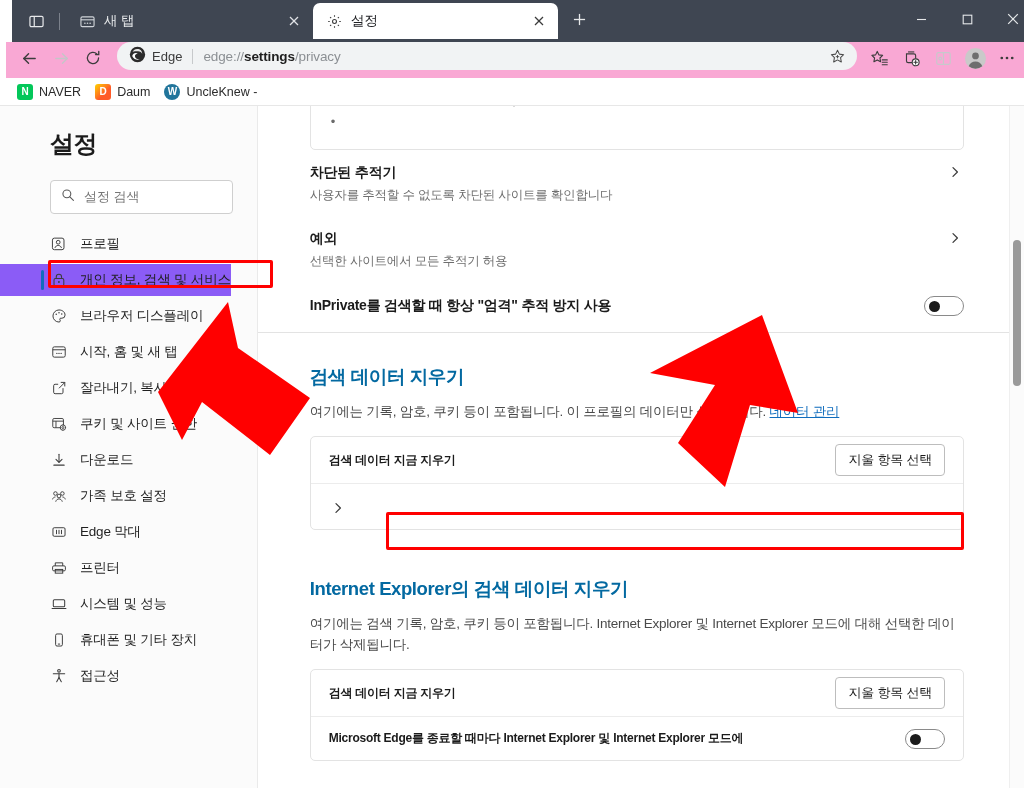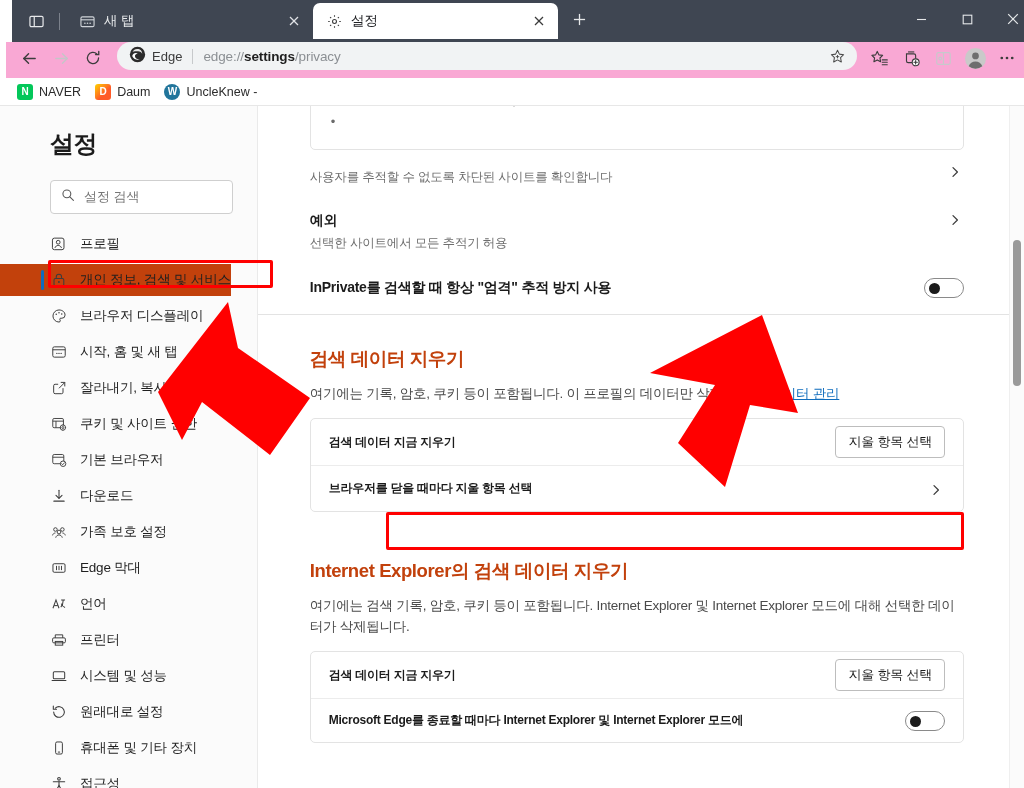--- a/index.html
+++ b/index.html
@@ -105,21 +105,21 @@
     display: flex; align-items: center; padding: 16px 10px; gap: 9px;
   }
   .search-ph { font-size: 13px; color: #767676; }
   .navlist { margin-top: 14px; }
   .navitem {
     height: 32px; display: flex; align-items: center; gap: 12px;
     padding-left: 50px; cursor: pointer; position: relative; margin-bottom: 4px;
   }
   .navitem .ni-label { font-size: 13.5px; color: #1f1f1f; white-space: nowrap; letter-spacing: -0.2px; }
   .navitem .ni-ico { width: 18px; height: 18px; flex:0 0 18px; display:flex; align-items:center; justify-content:center; }
-  .navitem.selected { background: #c2410c; margin-right: 26px; border-radius: 0; }
+  .navitem.selected { background: #8b5cf6; margin-right: 26px; border-radius: 0; }
   .navitem.selected::before {
     content: ""; position: absolute; left: 41px; top: 6px; width: 3px; height: 20px;
     background: #0f6cbd; border-radius: 2px;
   }
 
   
   .content { flex: 1 1 auto; height: 682px; background: #ffffff; position: relative; overflow: hidden; padding-left: 52px; padding-right: 60px; }
 
   .card {
     border: 1px solid #e3e3e3; border-radius: 5px; background: #fff;
@@ -143,21 +143,21 @@
   .rt-label { flex: 1 1 auto; font-size: 14px; font-weight: 700; color: #1b1b1b; letter-spacing: -0.25px; }
   .toggle {
     width: 40px; height: 20px; border-radius: 10px; border: 1px solid #8a8a8a;
     background: #ffffff; position: relative; cursor: pointer; flex: 0 0 40px;
   }
   .toggle .knob {
     position: absolute; left: 4px; top: 4px; width: 11px; height: 11px;
     border-radius: 50%; background: #1b1b1b;
   }
 
-  .sec-title { font-size: 18.5px; font-weight: 700; color: #c2410c; letter-spacing: -0.4px; }
+  .sec-title { font-size: 18.5px; font-weight: 700; color: #0369a1; letter-spacing: -0.4px; }
   .sec-desc { font-size: 13.5px; color: #4a4a4a; margin-top: 12px; line-height: 21px; letter-spacing: -0.25px; }
   .sec-desc a { color: #0f6cbd; text-decoration: underline; cursor: pointer; }
 
   .list-card { border: 1px solid #e3e3e3; border-radius: 5px; overflow: visible; margin-top: 14px; }
   .lc-row { display: flex; align-items: center; padding: 0 18px; height: 46px; }
   .lc-row + .lc-row { border-top: 1px solid #ececec; }
   .lc-label { flex: 1 1 auto; font-size: 12px; font-weight: 700; color: #1b1b1b; letter-spacing: -0.25px; }
   .btn-outline {
     border: 1px solid #bdbdbd; border-radius: 4px; background: #fff;
     font-size: 13px; color: #1b1b1b; padding: 6px 12px; cursor: pointer;
@@ -439,31 +439,20 @@
                 <line x1="2.0" y1="5.8" x2="14" y2="5.8"></line>
                 <line x1="5.6" y1="5.8" x2="5.6" y2="13.2"></line>
                 <circle cx="13.4" cy="13.0" r="3.0" fill="#fff"></circle>
                 <circle cx="13.4" cy="13.0" r="1.1"></circle>
                 <path d="M13.4 9.6v0.9M13.4 15.5v0.9M10.0 13h0.9M15.9 13h0.9"></path>
               </svg>
           </span>
           <span class="ni-label">쿠키 및 사이트 권한</span>
         </div>
 
-        <div class="navitem">
-          <span class="ni-ico">
-            <svg width="16" height="16" viewBox="0 0 18 18" fill="none" stroke="#3c3c3c" stroke-width="1.05">
-                <rect x="2.0" y="2.8" width="12.4" height="10.4" rx="1.6"></rect>
-                <line x1="2.0" y1="5.9" x2="14.4" y2="5.9"></line>
-                <circle cx="13.6" cy="13.2" r="3.1" fill="#fff"></circle>
-                <path d="M12.1 13.2l1.1 1.1 2.0-2.2" stroke-linecap="round" stroke-linejoin="round"></path>
-              </svg>
-          </span>
-          <span class="ni-label">기본 브라우저</span>
-        </div>
 
         <div class="navitem">
           <span class="ni-ico">
             <svg width="16" height="16" viewBox="0 0 18 18" fill="none" stroke="#3c3c3c" stroke-width="1.2" stroke-linecap="round" stroke-linejoin="round">
                 <path d="M9 2.6v8.8"></path>
                 <path d="M5.6 8.3L9 11.6l3.4-3.3"></path>
                 <path d="M3.2 14.8h11.6"></path>
               </svg>
           </span>
           <span class="ni-label">다운로드</span>
@@ -488,31 +477,20 @@
             <svg width="16" height="16" viewBox="0 0 18 18" fill="none" stroke="#3c3c3c" stroke-width="1.1">
                 <rect x="2.2" y="4.2" width="13.6" height="9.6" rx="1.4"></rect>
                 <line x1="6.2" y1="6.6" x2="6.2" y2="11.4"></line>
                 <line x1="9.0" y1="6.6" x2="9.0" y2="11.4"></line>
                 <line x1="11.8" y1="6.6" x2="11.8" y2="11.4"></line>
               </svg>
           </span>
           <span class="ni-label">Edge 막대</span>
         </div>
 
-        <div class="navitem">
-          <span class="ni-ico">
-            <svg width="16" height="16" viewBox="0 0 18 18" fill="none" stroke="#3c3c3c" stroke-width="1.15">
-                <path d="M2.2 13.8L5.6 4.4 9.0 13.8"></path>
-                <line x1="3.5" y1="10.8" x2="7.7" y2="10.8"></line>
-                <path d="M11.4 4.6h4.4M13.6 4.6v1.0c0 3.2-1.0 5.4-2.6 6.8"></path>
-                <path d="M11.6 8.6c0.6 2.2 2.2 3.6 4.2 4.3"></path>
-              </svg>
-          </span>
-          <span class="ni-label">언어</span>
-        </div>
 
         <div class="navitem">
           <span class="ni-ico">
             <svg width="16" height="16" viewBox="0 0 18 18" fill="none" stroke="#3c3c3c" stroke-width="1.1">
                 <path d="M4.8 6.6V3.2h8.4v3.4"></path>
                 <rect x="1.8" y="6.6" width="14.4" height="5.6" rx="1.4"></rect>
                 <rect x="4.8" y="10.6" width="8.4" height="4.2"></rect>
               </svg>
           </span>
           <span class="ni-label">프린터</span>
@@ -521,29 +499,20 @@
         <div class="navitem">
           <span class="ni-ico">
             <svg width="16" height="16" viewBox="0 0 18 18" fill="none" stroke="#3c3c3c" stroke-width="1.15">
                 <rect x="2.6" y="4.2" width="12.8" height="8.0" rx="1.2"></rect>
                 <line x1="1.2" y1="14.0" x2="16.8" y2="14.0" stroke-linecap="round"></line>
               </svg>
           </span>
           <span class="ni-label">시스템 및 성능</span>
         </div>
 
-        <div class="navitem">
-          <span class="ni-ico">
-            <svg width="16" height="16" viewBox="0 0 18 18" fill="none" stroke="#3c3c3c" stroke-width="1.2" stroke-linecap="round">
-                <path d="M3.0 9a6 6 0 1 0 1.9-4.4"></path>
-                <path d="M2.6 2.3v3.6h3.6"></path>
-              </svg>
-          </span>
-          <span class="ni-label">원래대로 설정</span>
-        </div>
 
         <div class="navitem">
           <span class="ni-ico">
             <svg width="16" height="16" viewBox="0 0 18 18" fill="none" stroke="#3c3c3c" stroke-width="1.1">
                 <rect x="5.2" y="2.2" width="7.6" height="13.6" rx="1.6"></rect>
                 <line x1="8.2" y1="13.6" x2="9.8" y2="13.6" stroke-linecap="round"></line>
               </svg>
           </span>
           <span class="ni-label">휴대폰 및 기타 장치</span>
         </div>
@@ -570,20 +539,21 @@
           <span class="bullet-dot">•</span>
           <span>사이트의 일부가 작동하지 않을 수 있습니다</span>
         </div>
         <div class="bullet-row">
           <span class="bullet-dot">•</span>
         </div>
       </div>
 
       <div class="row-link">
         <div class="rl-text">
+          <div class="rl-title">차단된 추적기</div>
           <div class="rl-sub">사용자를 추적할 수 없도록 차단된 사이트를 확인합니다</div>
         </div>
         <span class="chev">
           <svg width="12" height="12" viewBox="0 0 12 12" fill="none" stroke="#3c3c3c" stroke-width="1.25" stroke-linecap="round" stroke-linejoin="round">
               <path d="M4 1.6L8.4 6 4 10.4"></path>
             </svg>
         </span>
       </div>
 
       <div class="row-link">
@@ -610,21 +580,20 @@
       <div style="margin-top:31px;">
         <div class="sec-title">검색 데이터 지우기</div>
         <div class="sec-desc"><span>여기에는 기록, 암호, 쿠키 등이 포함됩니다. 이 프로필의 데이터만 삭제됩니다. </span><a>데이터 관리</a></div>
 
         <div class="list-card">
           <div class="lc-row">
             <span class="lc-label">검색 데이터 지금 지우기</span>
             <button class="btn-outline">지울 항목 선택</button>
           </div>
           <div class="lc-row">
-            <span class="lc-label">브라우저를 닫을 때마다 지울 항목 선택</span>
             <span class="chev">
               <svg width="12" height="12" viewBox="0 0 12 12" fill="none" stroke="#3c3c3c" stroke-width="1.25" stroke-linecap="round" stroke-linejoin="round">
                   <path d="M4 1.6L8.4 6 4 10.4"></path>
                 </svg>
             </span>
           </div>
         </div>
       </div>
 
       <div style="margin-top:46px;">

